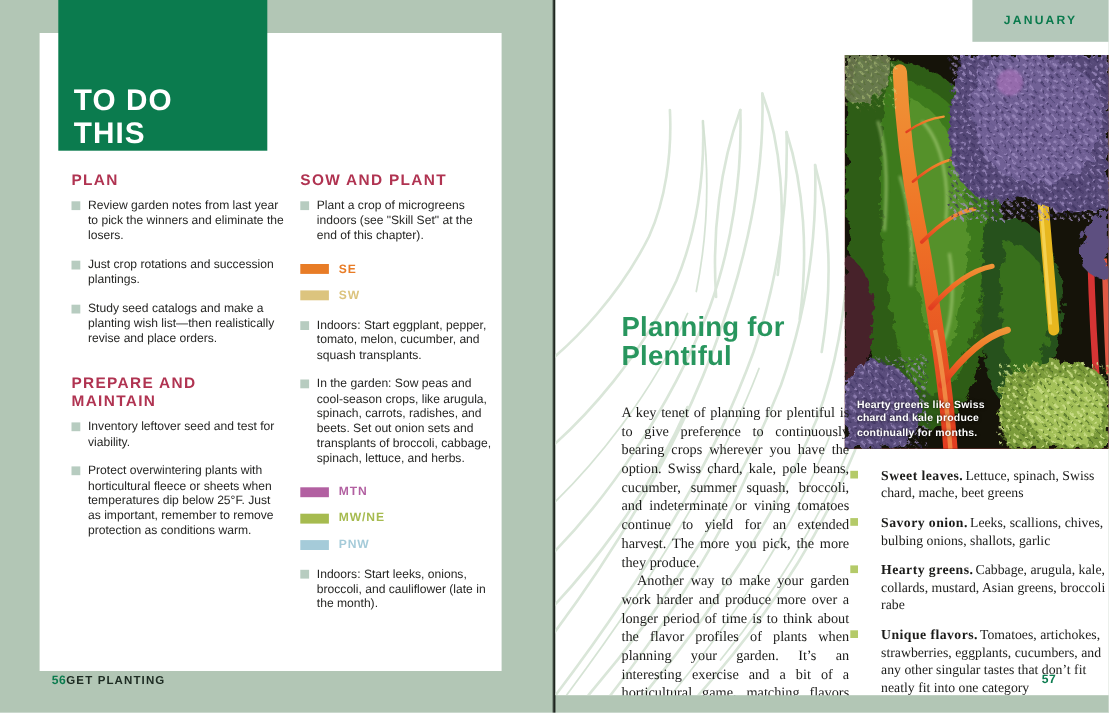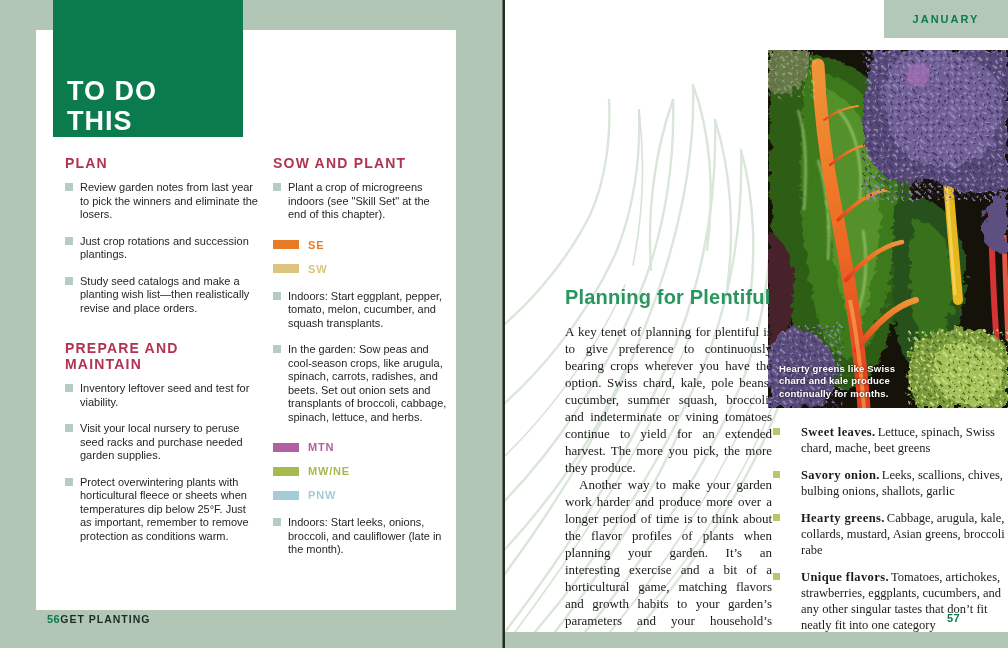--- a/index.html
+++ b/index.html
@@ -32,21 +32,21 @@
 
   
   .right-paper{position:absolute;left:505px;top:0;width:503px;height:632px;background:#ffffff;overflow:hidden;}
   .artichoke{position:absolute;left:-10px;top:40px;width:320px;height:592px;opacity:.95;}
   .month-tab{position:absolute;right:0;top:0;width:124px;height:38px;background:#b4c8ba;display:flex;align-items:center;justify-content:center;}
   .month-tab span{color:#0a7a4d;font-size:11px;font-weight:bold;letter-spacing:2px;}
   .photo{position:absolute;left:263px;top:50px;width:240px;height:358px;background:#7f1d1d;}
   .photo svg{display:block;width:100%;height:100%;}
   .photo-caption{position:absolute;left:11px;bottom:8px;width:140px;color:#ffffff;font-size:9.5px;line-height:12.5px;font-weight:bold;letter-spacing:.2px;text-shadow:0 0 3px rgba(0,0,0,.8);}
   .article{position:absolute;left:60px;top:284px;width:207px;}
-  .article h2{margin:0 0 12px 0;color:#28965e;font-size:20px;line-height:27px;font-weight:600;letter-spacing:.2px;font-family:"Liberation Sans",sans-serif;}
+  .article h2{margin:0 0 28px 0;color:#28965e;font-size:25px;line-height:27px;font-weight:600;letter-spacing:.2px;font-family:"Liberation Sans",sans-serif;}
   .article p{margin:0;font-family:"Liberation Serif",serif;font-size:13px;line-height:17px;color:#1b1b19;text-align:justify;}
   .article p.indent{text-indent:14px;}
   .cats{position:absolute;left:268px;top:424px;width:234px;}
   .cat-item{display:flex;gap:21px;margin-bottom:11px;}
   .cat-item .cat-bullet{flex:0 0 auto;width:7px;height:7px;background:#b4ca69;margin-top:4px;}
   .cat-item .cat-text{font-family:"Liberation Serif",serif;font-size:12.5px;line-height:16px;color:#1b1b19;}
   .cat-item .cat-text b{letter-spacing:.4px;margin-right:2px;}
   .pnum-right{position:absolute;left:442px;top:612px;color:#0b7b4e;font-weight:bold;font-size:11px;letter-spacing:.5px;}
 </style>
 </head>
@@ -75,24 +75,20 @@
       <div class="check-item">
         <span class="box"></span>
         <span class="txt">Study seed catalogs and make a planting wish list—then realistically revise and place orders.</span>
       </div>
 
       <div class="sec-head mt">PREPARE AND MAINTAIN</div>
 
       <div class="check-item">
         <span class="box"></span>
         <span class="txt">Inventory leftover seed and test for viability.</span>
-      </div>
-      <div class="check-item">
-        <span class="box"></span>
-        <span class="txt">Visit your local nursery to peruse seed racks and purchase needed garden supplies.</span>
       </div>
       <div class="check-item">
         <span class="box"></span>
         <span class="txt">Protect overwintering plants with horticultural fleece or sheets when temperatures dip below 25°F. Just as important, remember to remove protection as conditions warm.</span>
       </div>
     </div>
 
     <div class="col col2">
       <div class="sec-head">SOW AND PLANT</div>
 

